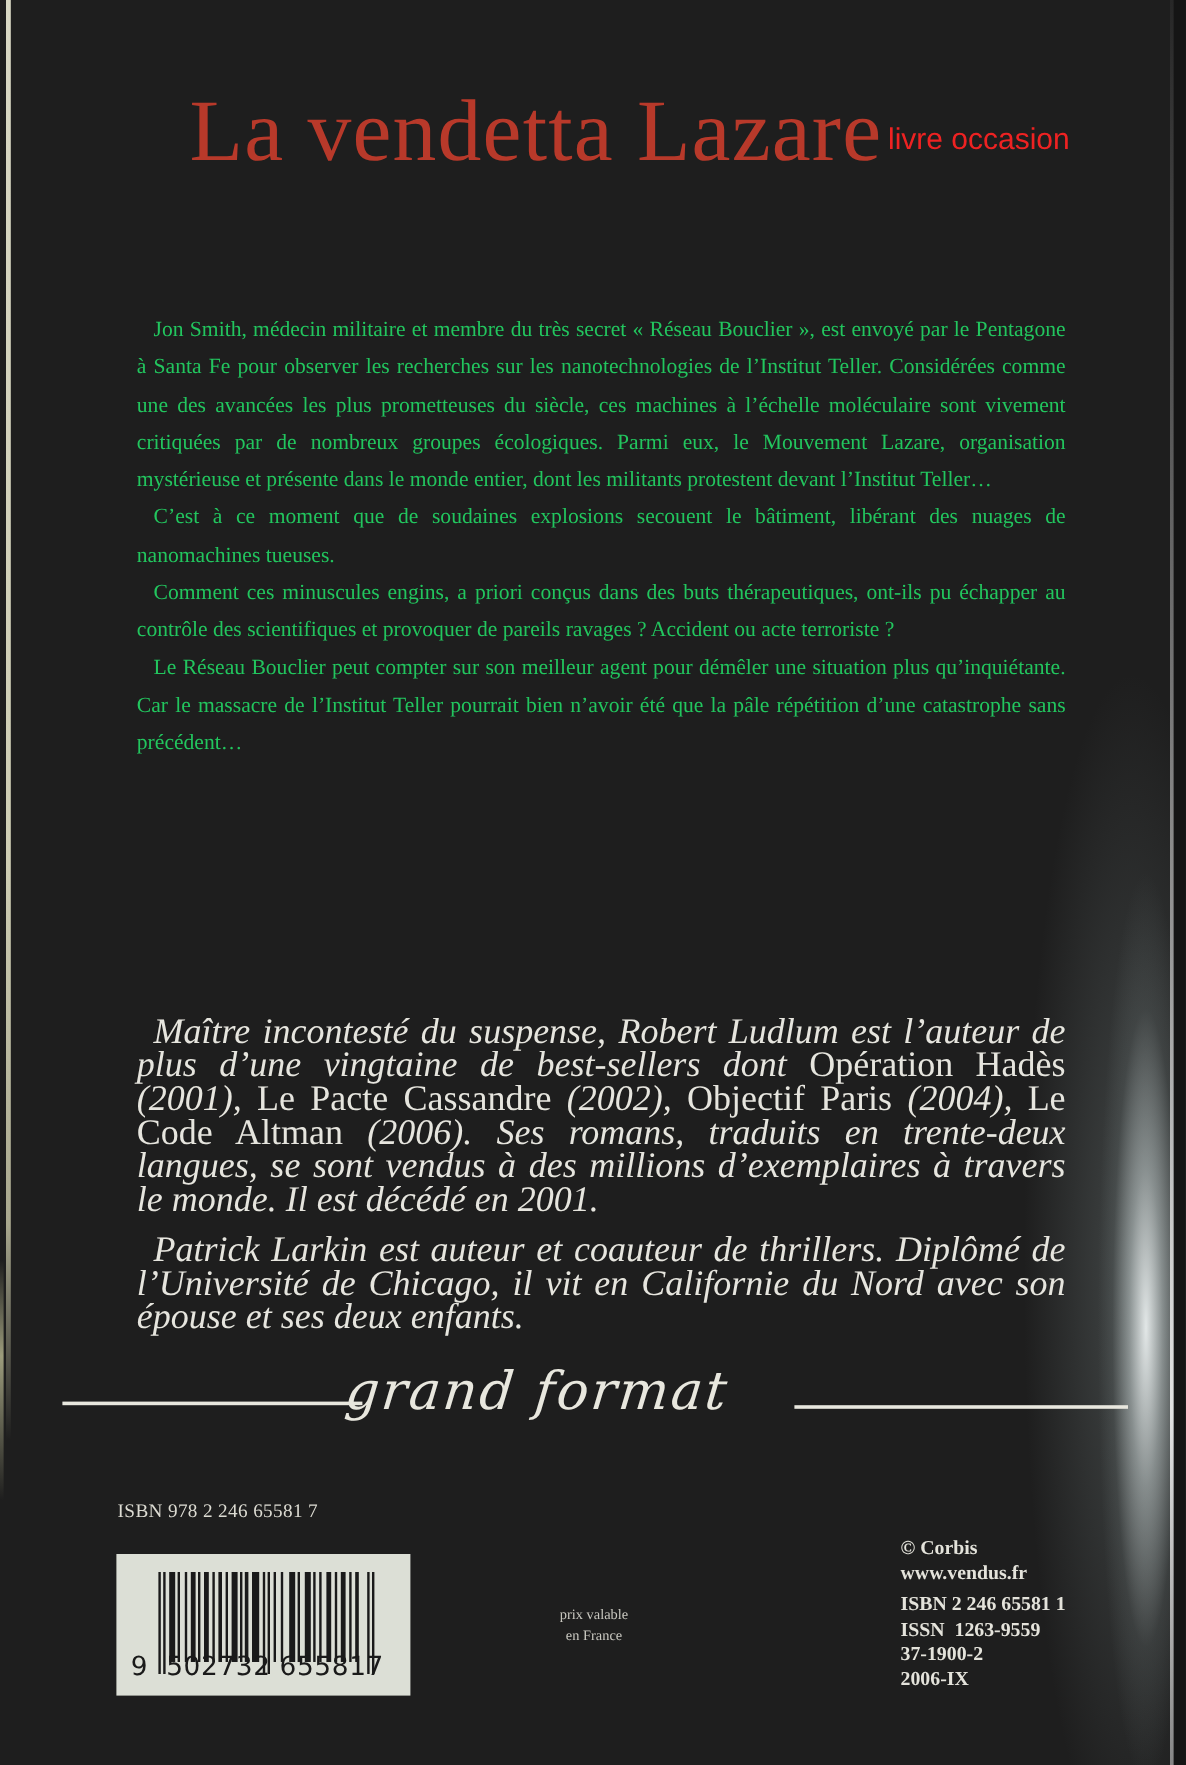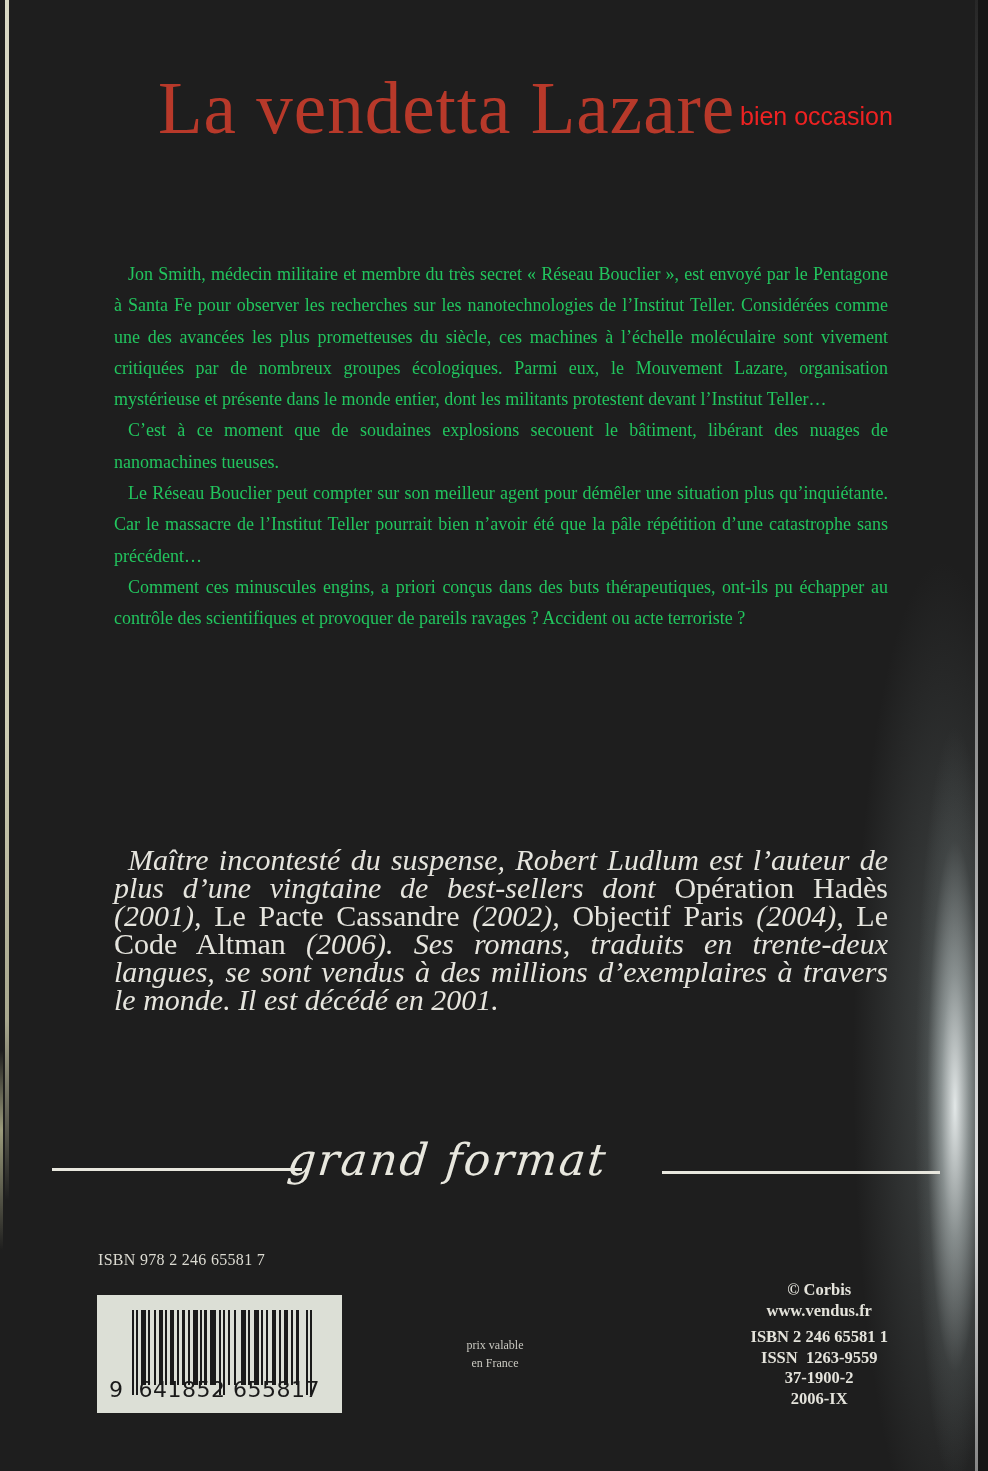--- a/index.html
+++ b/index.html
@@ -183,50 +183,51 @@
       left: 440px; top: 1336px;
       width: 110px;
       text-align: center;
       font-size: 12px;
       color: #c9c8c0;
       line-height: 18px;
     }
     .colophon {
       position: absolute;
       right: 100px; top: 1280px;
-      text-align: center;
+      text-align: left;
       color: #e4e3db;
       font-size: 16.5px;
       line-height: 20.5px;
       font-weight: bold;
     }
     .colophon div { white-space: nowrap; }
   </style>
 </head>
 <body>
 
 <div class="cover">
   <div class="left-edge"></div>
   <div class="left-edge-low"></div>
   <div class="glare"></div>
   <div class="right-dark"></div>
   <div class="right-rim"></div>
 
   <div class="title">La vendetta Lazare</div>
-  <div class="watermark">bien occasion</div>
+  <div class="watermark">livre occasion</div>
 
   <div class="blurb">
     <p>Jon Smith, médecin militaire et membre du très secret « Réseau Bouclier », est envoyé par le Pentagone à Santa Fe pour observer les recherches sur les nanotechnologies de l’Institut Teller. Considérées comme une des avancées les plus prometteuses du siècle, ces machines à l’échelle moléculaire sont vivement critiquées par de nombreux groupes écologiques. Parmi eux, le Mouvement Lazare, organisation mystérieuse et présente dans le monde entier, dont les militants protestent devant l’Institut Teller…</p>
     <p>C’est à ce moment que de soudaines explosions secouent le bâtiment, libérant des nuages de nanomachines tueuses.</p>
+    <p>Comment ces minuscules engins, a priori conçus dans des buts thérapeutiques, ont-ils pu échapper au contrôle des scientifiques et provoquer de pareils ravages ? Accident ou acte terroriste ?</p>
     <p>Le Réseau Bouclier peut compter sur son meilleur agent pour démêler une situation plus qu’inquiétante. Car le massacre de l’Institut Teller pourrait bien n’avoir été que la pâle répétition d’une catastrophe sans précédent…</p>
-    <p>Comment ces minuscules engins, a priori conçus dans des buts thérapeutiques, ont-ils pu échapper au contrôle des scientifiques et provoquer de pareils ravages ? Accident ou acte terroriste ?</p>
   </div>
 
   <div class="bio">
     <p class="it"><span>Maître incontesté du suspense, Robert Ludlum est l’auteur de plus d’une vingtaine de best-sellers dont </span><span class="up">Opération Hadès</span><span> (2001), </span><span class="up">Le Pacte Cassandre</span><span> (2002), </span><span class="up">Objectif Paris</span><span> (2004), </span><span class="up">Le Code Altman</span><span> (2006). </span><span>Ses romans, traduits en trente-deux langues, se sont vendus à des millions d’exemplaires à travers le monde. Il est décédé en 2001.</span></p>
+    <p class="it">Patrick Larkin est auteur et coauteur de thrillers. Diplômé de l’Université de Chicago, il vit en Californie du Nord avec son épouse et ses deux enfants.</p>
   </div>
 
   <div class="grand-format">
     <div class="gf-line-left"></div>
     <div class="gf-text">grand format</div>
     <div class="gf-line-right"></div>
   </div>
 
   <div class="isbn-top">ISBN 978 2 246 65581 7</div>
 
@@ -257,21 +258,21 @@
       <span style="left:129px;width:2px"></span>
       <span style="left:134px;width:2px"></span>
       <span style="left:140px;width:4px"></span>
       <span style="left:147px;width:2px"></span>
       <span style="left:152px;width:4px"></span>
       <span style="left:159px;width:2px"></span>
       <span style="left:164px;width:3px"></span>
       <span class="guard" style="left:174px;width:2px"></span>
       <span class="guard" style="left:178px;width:2px"></span>
     </div>
-    <div class="barcode-num"><span>9</span>&nbsp;&nbsp;<span>641852</span>&nbsp;<span>655817</span></div>
+    <div class="barcode-num"><span>9</span>&nbsp;&nbsp;<span>502732</span>&nbsp;<span>655817</span></div>
   </div>
 
   <div class="price-note">
     <div>prix valable</div>
     <div>en France</div>
   </div>
 
   <div class="colophon">
     <div>© Corbis</div>
     <div style="margin-bottom:6px">www.vendus.fr</div>

